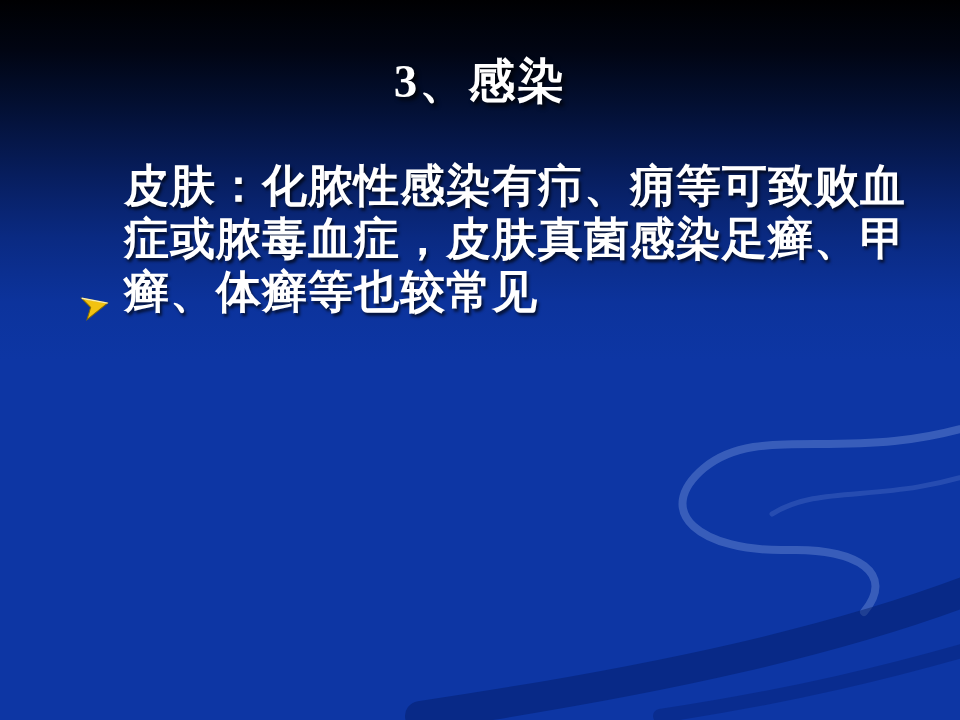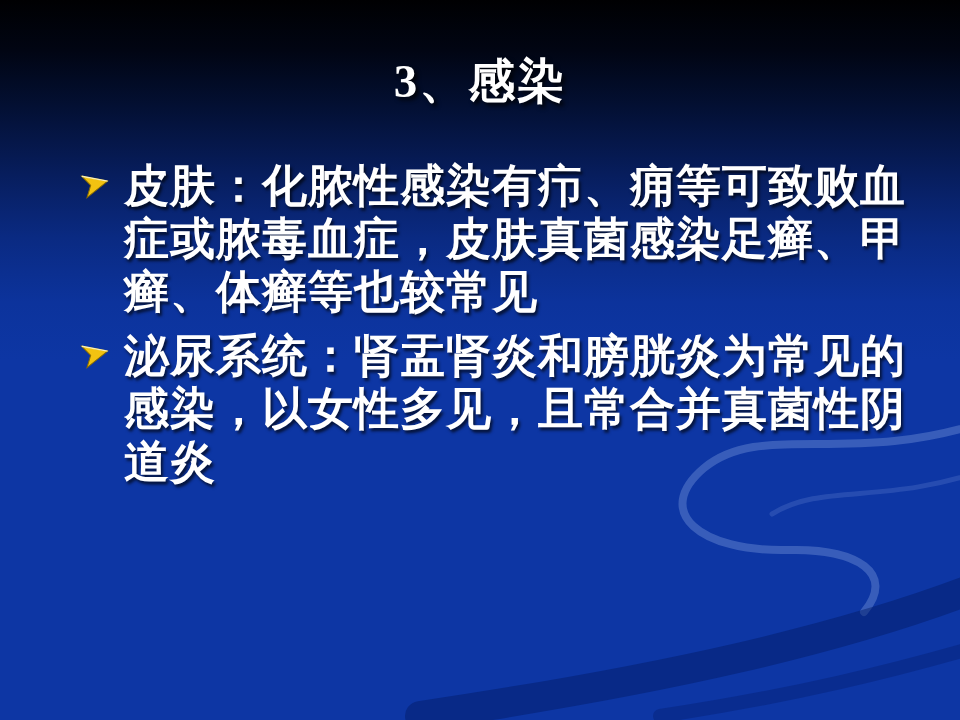--- a/index.html
+++ b/index.html
@@ -43,21 +43,21 @@
     text-shadow: 3px 3px 4px rgba(0,0,0,0.85);
   }
   .content {
     position: absolute;
     left: 82px;
     top: 160px;
     right: 34px;
   }
   .bullet-item {
     display: flex;
-    align-items: flex-start;
+    align-items: flex-end;
     margin-bottom: 11px;
   }
   .bullet-marker {
     flex: 0 0 30px;
     margin-top: 11px;
     margin-right: 12px;
   }
   .bullet-marker svg {
     display: block;
     transform: rotate(-14deg);
@@ -93,27 +93,16 @@
         <svg width="28" height="26" viewBox="0 0 28 26">
           <path d="M2,2 L26,13 L2,24 L8.5,13 Z" fill="#f2c211" stroke="#8a6d00" stroke-width="1"></path>
           <path d="M2,2 L26,13" fill="none" stroke="#fdf0b0" stroke-width="1.4"></path>
         </svg>
       </span>
       <div class="bullet-text">皮肤：化脓性感染有疖、痈等可致败血
 症或脓毒血症，皮肤真菌感染足癣、甲
 癣、体癣等也较常见</div>
     </div>
 
-    <div class="bullet-item">
-      <span class="bullet-marker">
-        <svg width="28" height="26" viewBox="0 0 28 26">
-          <path d="M2,2 L26,13 L2,24 L8.5,13 Z" fill="#f2c211" stroke="#8a6d00" stroke-width="1"></path>
-          <path d="M2,2 L26,13" fill="none" stroke="#fdf0b0" stroke-width="1.4"></path>
-        </svg>
-      </span>
-      <div class="bullet-text">泌尿系统：肾盂肾炎和膀胱炎为常见的
-感染，以女性多见，且常合并真菌性阴
-道炎</div>
-    </div>
 
 
   </div>
 </div>
 
 </body></html>

